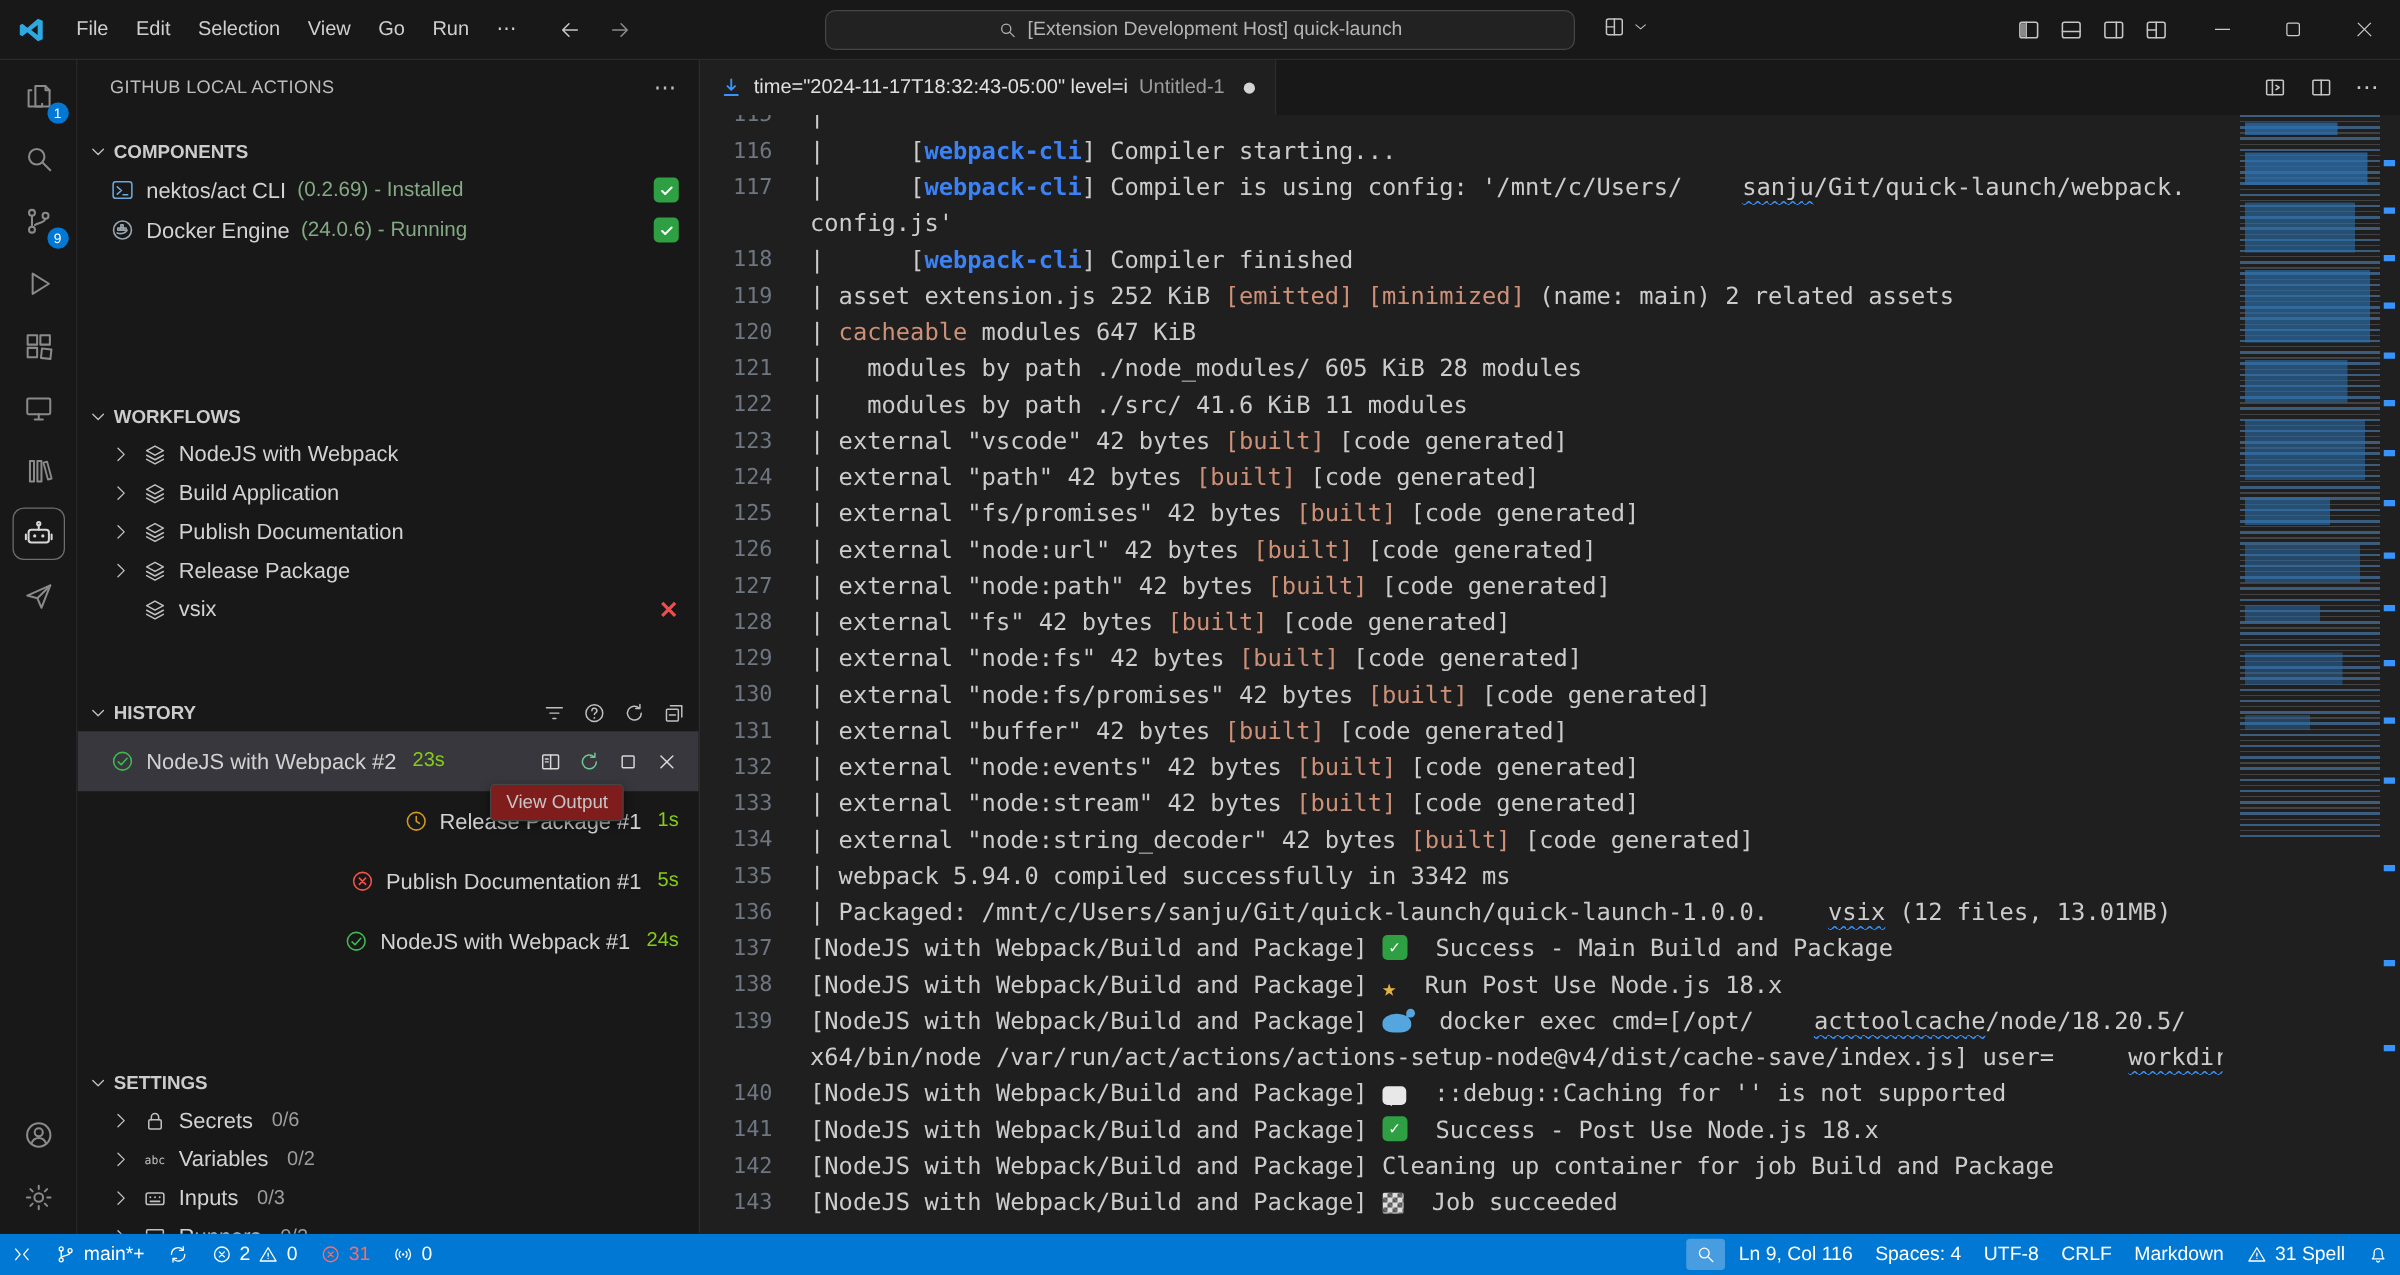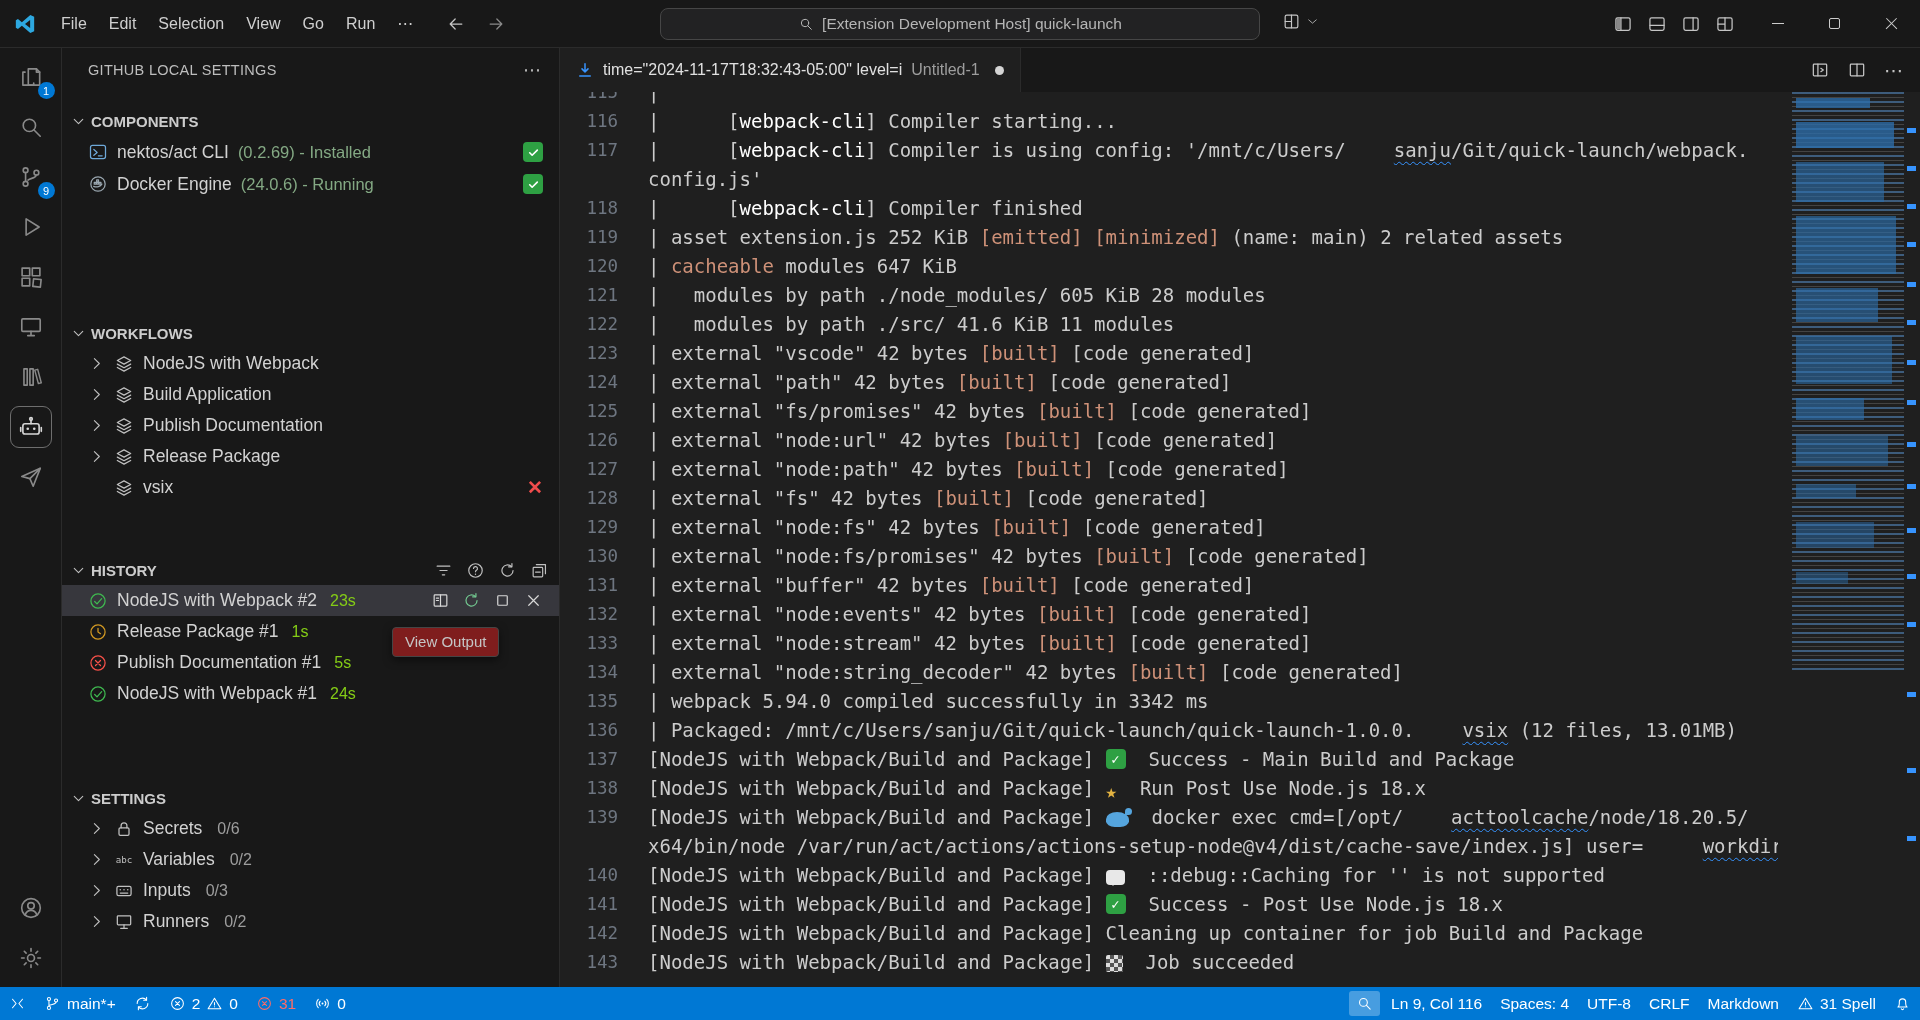--- a/index.html
+++ b/index.html
@@ -52,21 +52,21 @@
   .sect-h svg, .chev svg { width:17px; height:17px; color:#c0c0c0; }
   .row { height:32px; display:flex; align-items:center; gap:9px; padding:0 16px 0 26px; font-size:17.5px; color:#d2d2d2; }
   .row .desc { color:#84a984; font-size:16.5px; }
   .row .cnt { color:#9d9d9d; font-size:16px; margin-left:6px; }
   .row .time { color:#84cc16; font-size:16px; margin-left:4px; }
   .row .sp { flex:1; }
   .okcheck { width:20px; height:20px; border-radius:4px; background:#2ea043; color:#fff; display:flex; align-items:center; justify-content:center; }
   .okcheck svg { width:13px; height:13px; }
   .redx { color:#f14c4c; font-weight:bold; }
   .wrow { height:31px; }
-  .hrow { height:31px; }
+  .hrow { height:48px;justify-content:flex-end; }
   .hrow.sel { background:#37373d; }
   .hact { display:flex; gap:12px; align-items:center; color:#d8d8d8; }
   .hact svg { width:19px; height:19px; }
   .hact .green { color:#73c991; }
   .sicon { width:20px; height:20px; }
   .sicon svg { width:20px; height:20px; }
   .hist-actions { display:flex; gap:13px; align-items:center; color:#c8c8c8; margin-right:10px; }
   .hist-actions svg { width:19px; height:19px; }
   .tooltip { position:absolute; left:330px; top:579px; height:30px; padding:0 12px; line-height:28px;
     background:#7f1d1d; border:1px solid #454545; border-radius:4px; color:#c5c5c5; font-size:15px;
@@ -88,21 +88,21 @@
   .tab-actions svg { width:20px; height:20px; }
   .more-dots { font-size:19px; letter-spacing:1px; color:#c5c5c5; }
 
   .editor { flex:1; position:relative; background:#1f1f1f; overflow:hidden; }
   .lines { position:absolute; top:-14px; left:0; right:142px;
     font-family:"DejaVu Sans Mono","Liberation Mono",monospace; font-size:19px; line-height:29px; }
   .eline { display:flex; height:29px; }
   .lnum { width:88px; flex:none; text-align:right; padding-right:30px; color:#6e7681; font-size:17.5px; }
   .lcode { white-space:pre; overflow:hidden; }
   .tk-p { color:#cccccc; }
-  .tk-b { color:#ffffff; }
+  .tk-b { color:#3b82f6;font-weight:bold; }
   .tk-o { color:#ce9178; }
   .tk-q { color:#cccccc; text-decoration:underline; text-decoration-style:wavy;
     text-decoration-color:#3794ff; text-decoration-thickness:1px; text-underline-offset:4px;margin-left:48px; }
   .tok { display:inline-block; vertical-align:-3px; }
   .tok-check { width:20px; height:20px; border-radius:4px; background:#2ea043; position:relative; }
   .tok-check::after { content:"✓"; position:absolute; inset:0; text-align:center; line-height:20px; color:#fff; font-size:14px; font-weight:bold; }
   .tok-star::after { content:"★"; color:#e3b341; font-size:19px; }
   .tok-whale { width:23px; height:15px; background:#55a5de; border-radius:48% 52% 38% 38%; position:relative; }
   .tok-whale::after { content:""; position:absolute; right:-3px; top:-4px; width:7px; height:7px; background:#55a5de; border-radius:50% 50% 50% 0; }
   .tok-speech { width:19px; height:15px; background:#e8e8e8; border-radius:4px; position:relative; }
@@ -303,21 +303,21 @@
       <div class="ab-item" style="margin-bottom:4px;">
         <svg class="ic" viewBox="0 0 24 24">
             <circle cx="12" cy="12" r="3.2"></circle>
             <path d="M12 3.3v2.4M12 18.3v2.4M3.3 12h2.4M18.3 12h2.4M5.8 5.8 7.5 7.5M16.5 16.5l1.7 1.7M18.2 5.8 16.5 7.5M7.5 16.5l-1.7 1.7"></path>
           </svg>
       </div>
     </div>
 
     <div class="sidebar">
       <div class="sb-header">
-        <span class="t">GITHUB LOCAL SETTINGS</span>
+        <span class="t">GITHUB LOCAL ACTIONS</span>
         <span style="font-size:18px;">⋯</span>
       </div>
 
       <div class="sect-h gap-components">
         <svg class="ic" viewBox="0 0 24 24">
             <path d="M6 9l6 6 6-6"></path>
           </svg>
         <span class="t">COMPONENTS</span>
       </div>
       <div class="row">

